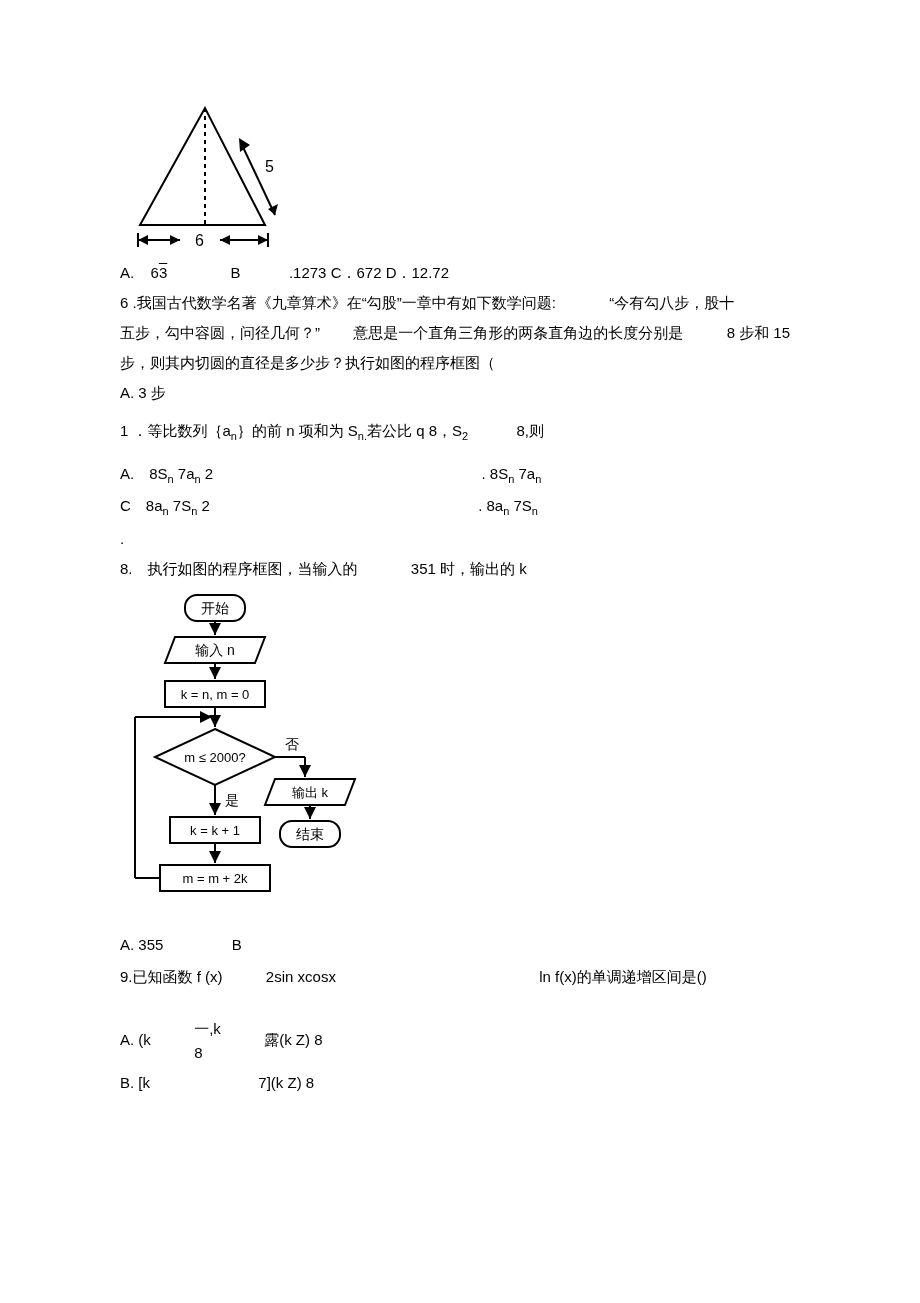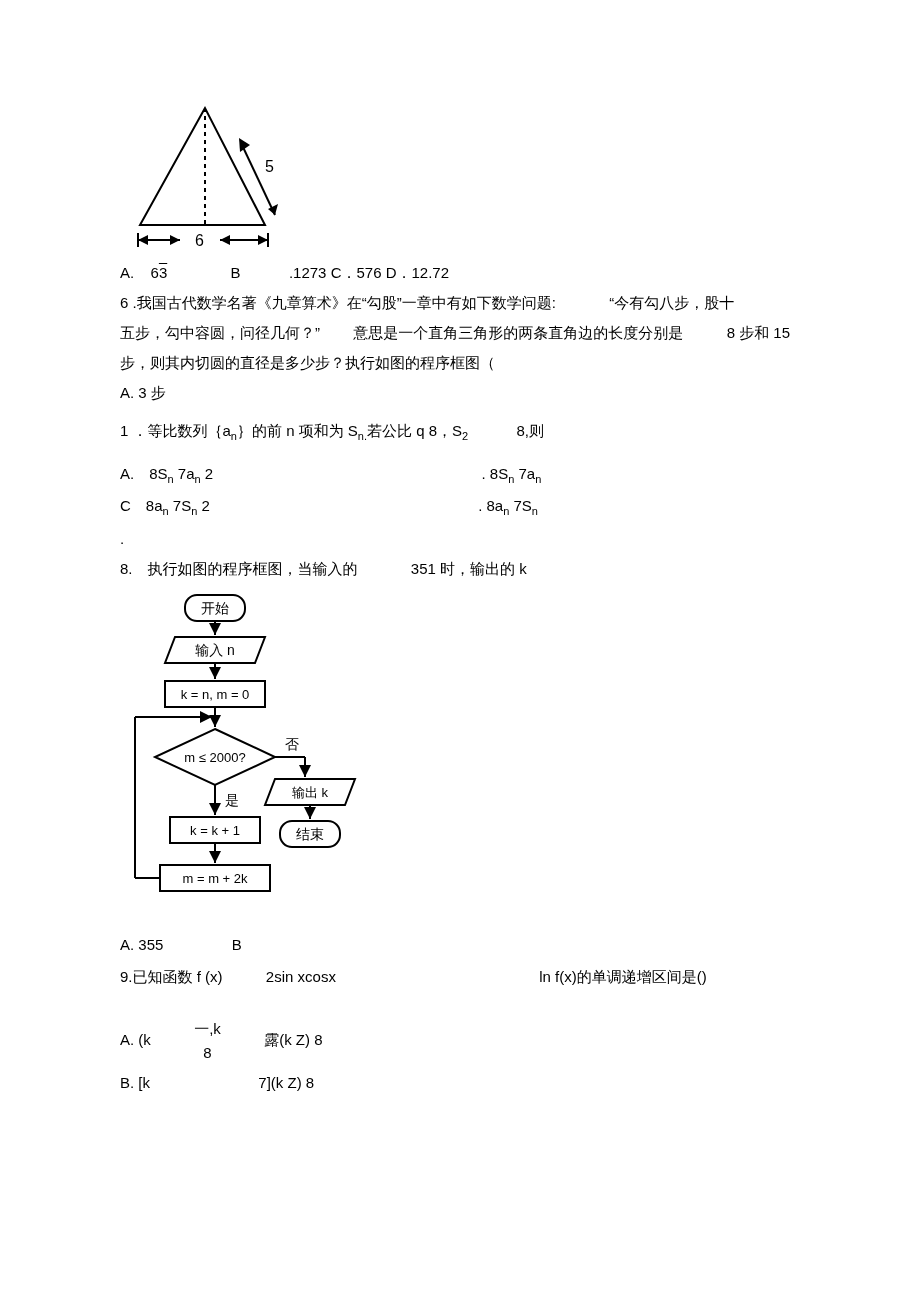--- a/index.html
+++ b/index.html
@@ -42,21 +42,21 @@
 </svg>
 </div>
 
 <div class="line">
   <span>A.</span>
   <span class="gap" style="width:8px"></span>
   <span>6</span><span class="sqrt">3</span>
   <span class="gap" style="width:55px"></span>
   <span>B</span>
   <span class="gap" style="width:40px"></span>
-  <span>.1273 C．576 D．12.72</span>
+  <span>.1273 C．672 D．12.72</span>
 </div>
 
 <div class="line">
   <span>6 .我国古代数学名著《九章算术》在“勾股”一章中有如下数学问题:</span>
   <span class="gap" style="width:45px"></span>
   <span>“今有勾八步，股十</span>
 </div>
 <div class="line">
   <span>五步，勾中容圆，问径几何？”</span>
   <span class="gap" style="width:25px"></span>
@@ -148,21 +148,21 @@
   <span>9.已知函数 f (x)</span>
   <span class="gap" style="width:35px"></span>
   <span>2sin xcosx</span>
   <span class="gap" style="width:195px"></span>
   <span>ln f(x)的单调递增区间是()</span>
 </div>
 
 <div class="line" style="margin-top:28px">
   <span>A. (k</span>
   <span class="gap" style="width:35px"></span>
-  <span style="display:inline-block;vertical-align:middle;text-align:center">
+  <span style="display:inline-block;vertical-align:middle;">
     <span style="display:block">一,k</span>
     <span style="display:block">8</span>
   </span>
   <span class="gap" style="width:35px"></span>
   <span>露(k Z) 8</span>
 </div>
 <div class="line">
   <span>B. [k</span>
   <span class="gap" style="width:100px"></span>
   <span>7](k Z) 8</span>

